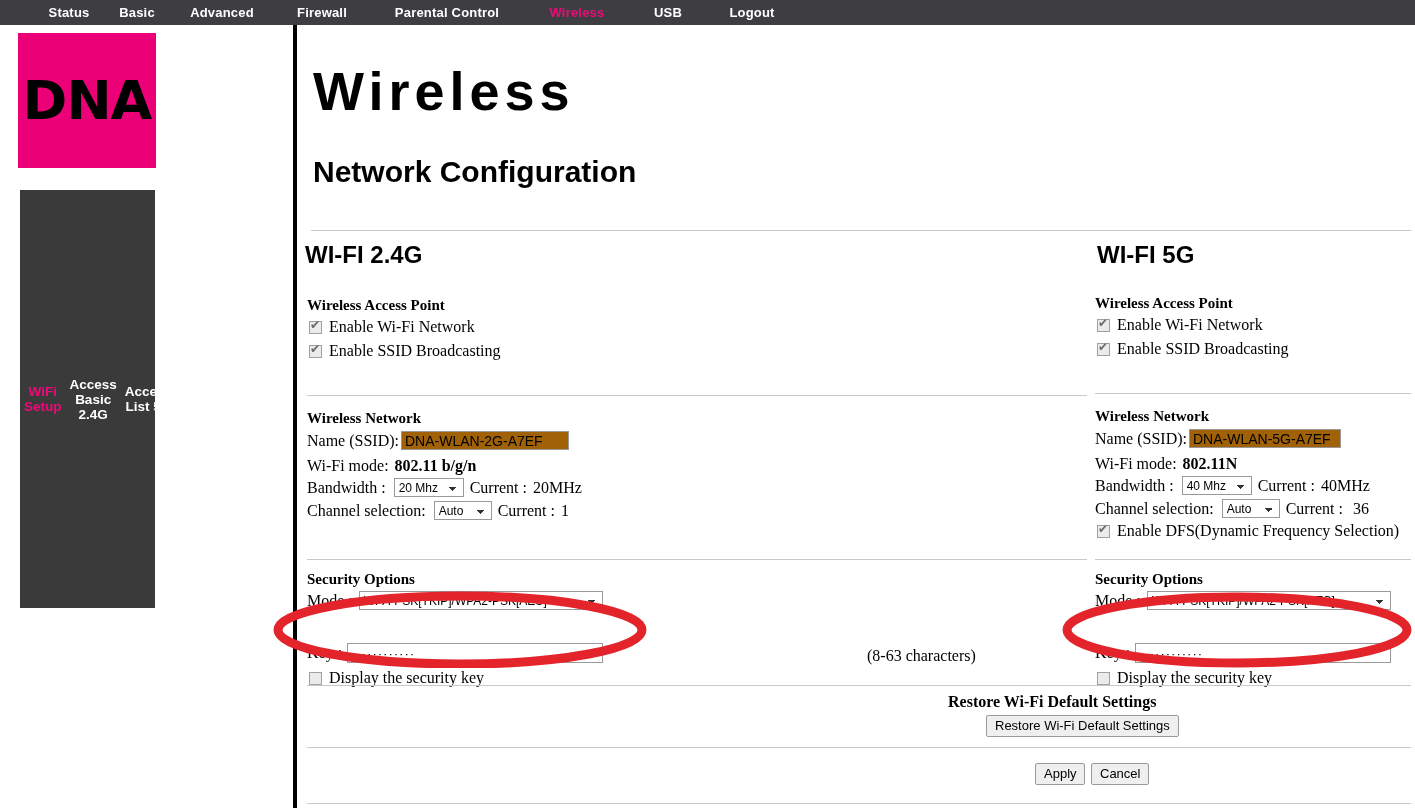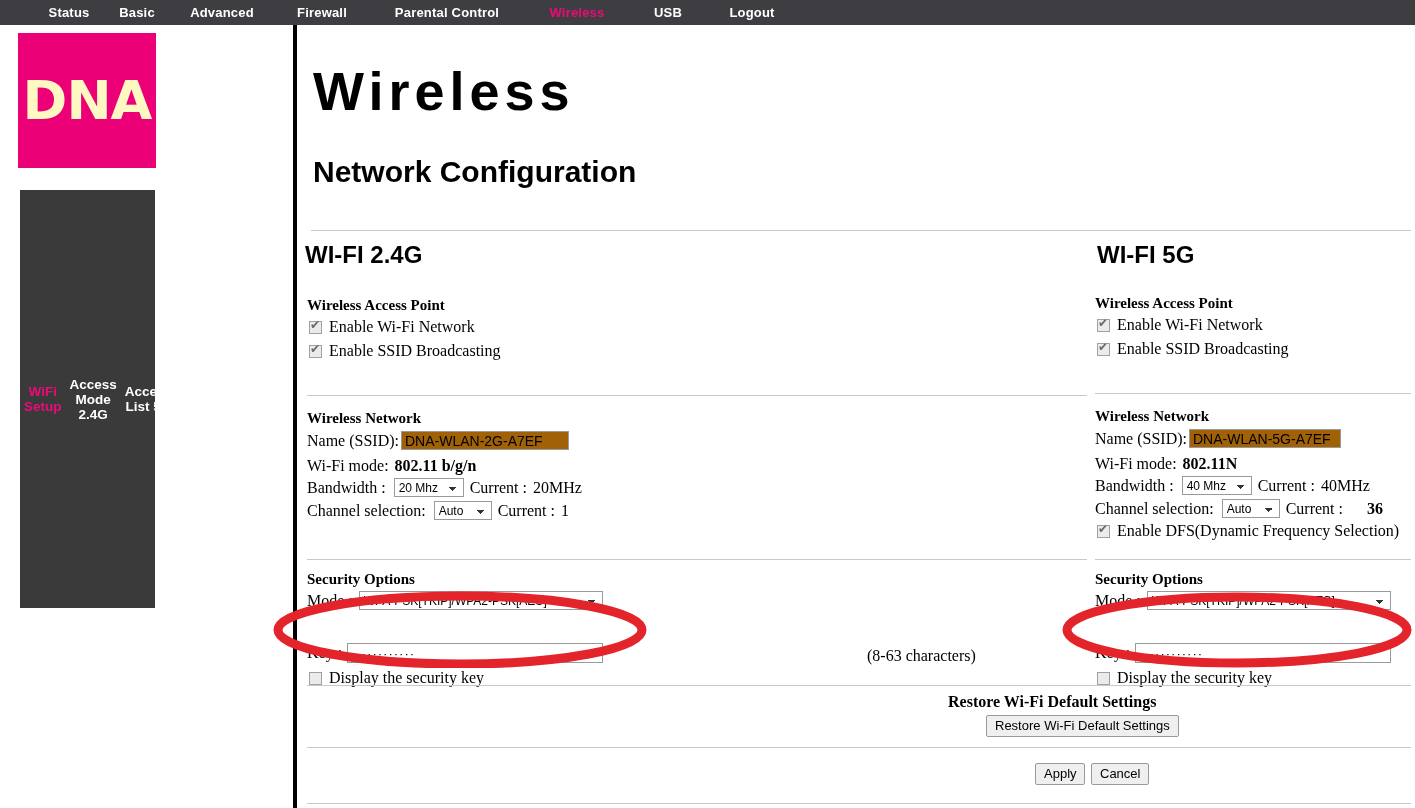--- a/index.html
+++ b/index.html
@@ -28,21 +28,21 @@
   .topnav .nav-item.active { color:#ec0a78; }
 
   
   .sidebar { position:absolute; left:0; top:25px; width:293px; height:783px; background:#fff; }
   .logo {
     position:absolute; left:18px; top:8px; width:138px; height:135px;
     background:#ec0077;
     display:flex; align-items:center; justify-content:center;
   }
   .logo-text {
-    color:#fef9c3; font-size:54px; font-weight:bold;
+    color:#000000; font-size:54px; font-weight:bold;
     font-family:"DejaVu Sans", sans-serif;
     letter-spacing:-1px; line-height:1;
   }
   .sidemenu {
     position:absolute; left:20px; top:165px; width:135px; height:418px;
     background:#3a3a3a;
     display:flex; flex-direction:row;
   }
   .side-item {
     flex:1 1 0; display:flex; align-items:center; justify-content:center;
@@ -163,21 +163,21 @@
     <span class="nav-item" style="width:72px;">USB</span>
     <span class="nav-item" style="width:96px;">Logout</span>
   </div>
 
   <div class="sidebar">
     <div class="logo">
       <span class="logo-text">DNA</span>
     </div>
     <div class="sidemenu">
       <div class="side-item active">WiFi Setup</div>
-      <div class="side-item">Access Mode 2.4G</div>
+      <div class="side-item">Access Basic 2.4G</div>
       <div class="side-item">Access List 5G</div>
       <div class="side-item">WPS</div>
       <div class="side-item">Guest Network</div>
       <div class="side-item">Wi-Fi radar</div>
     </div>
   </div>
 
   <div class="vline"></div>
 
   <div class="main">
@@ -275,21 +275,21 @@
       </select>
       <span>Current :</span>
       <span style="margin-left:6px;">40MHz</span>
     </div>
     <div class="row" style="left:798px; top:474px;">
       <span class="lbl">Channel selection:</span>
       <select class="sel" style="width:58px; margin:0 6px;">
         <option>Auto</option>
       </select>
       <span>Current :</span>
-      <span style="margin-left:24px;font-weight:bold;">36</span>
+      <span style="margin-left:10px;">36</span>
     </div>
     <div class="row" style="left:800px; top:497px;">
       <span class="cbx checked"></span>
       <span>Enable DFS(Dynamic Frequency Selection)</span>
     </div>
 
     <div class="hr" style="left:798px; top:534px; width:316px;"></div>
 
     <div class="sec-title" style="left:798px; top:546px;">Security Options</div>
     <div class="row" style="left:798px; top:566px;">

